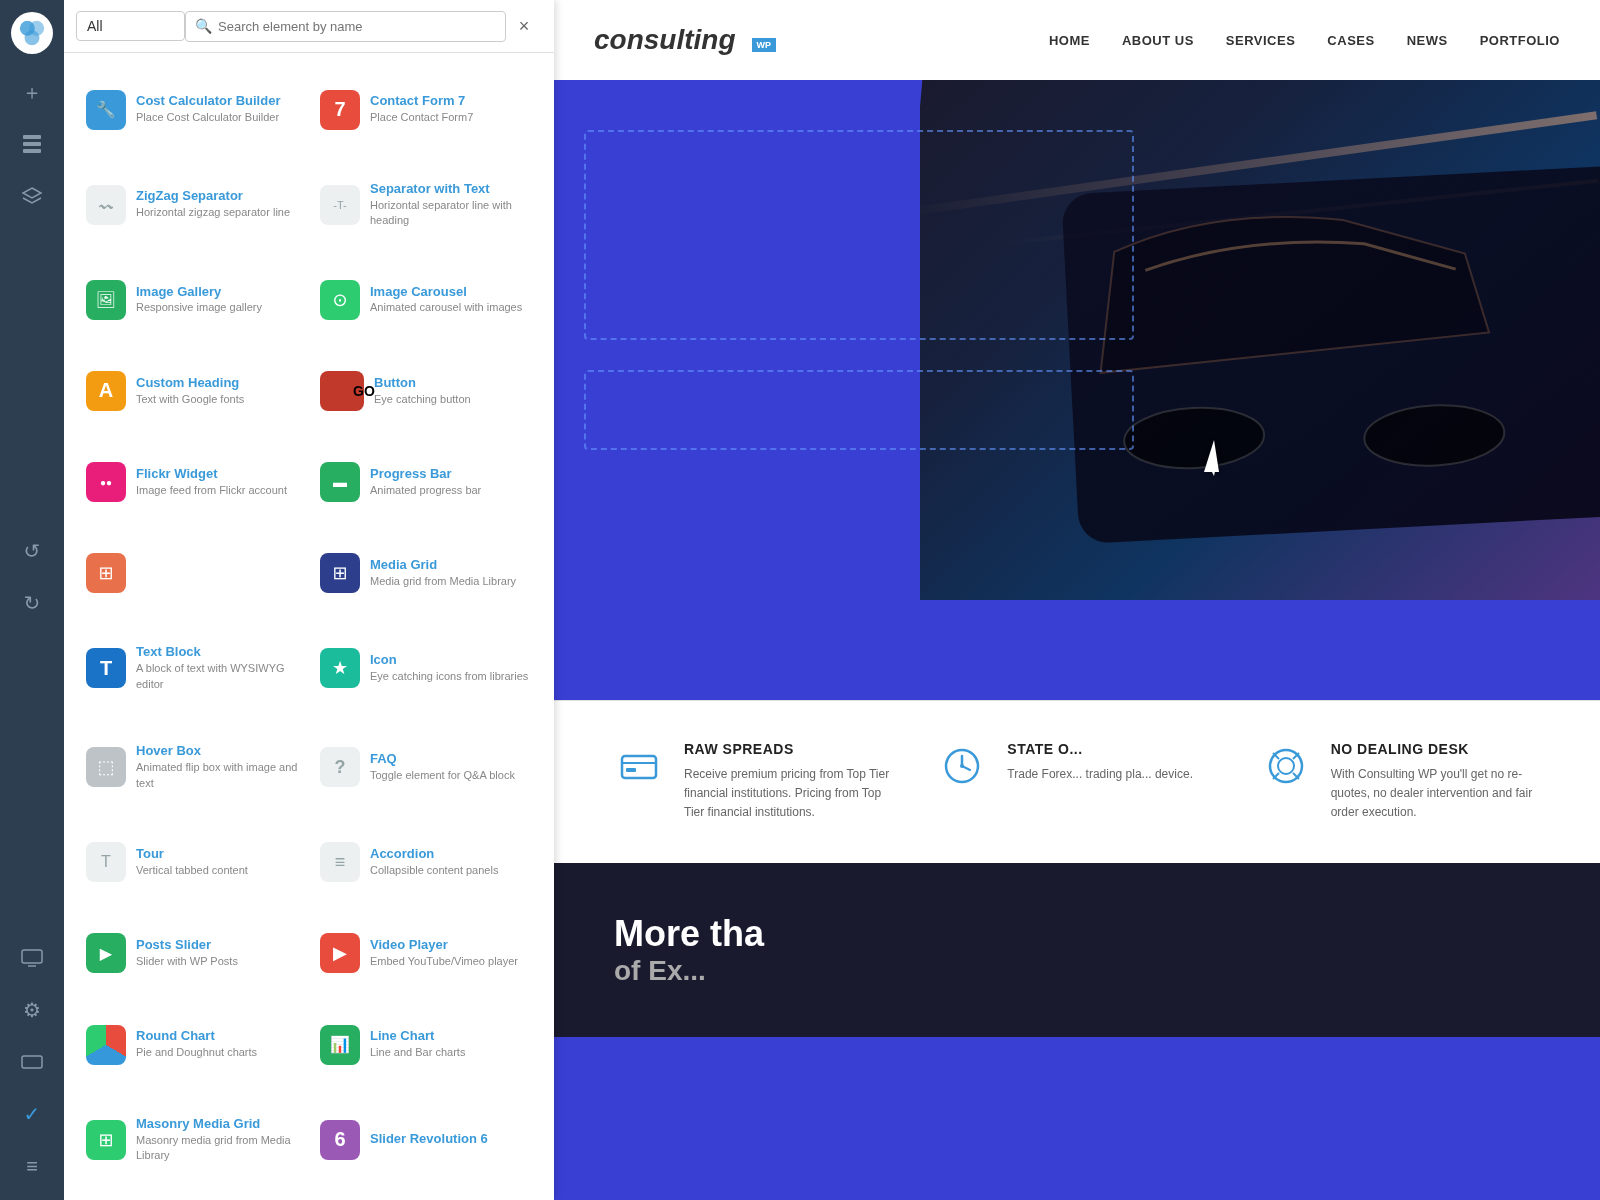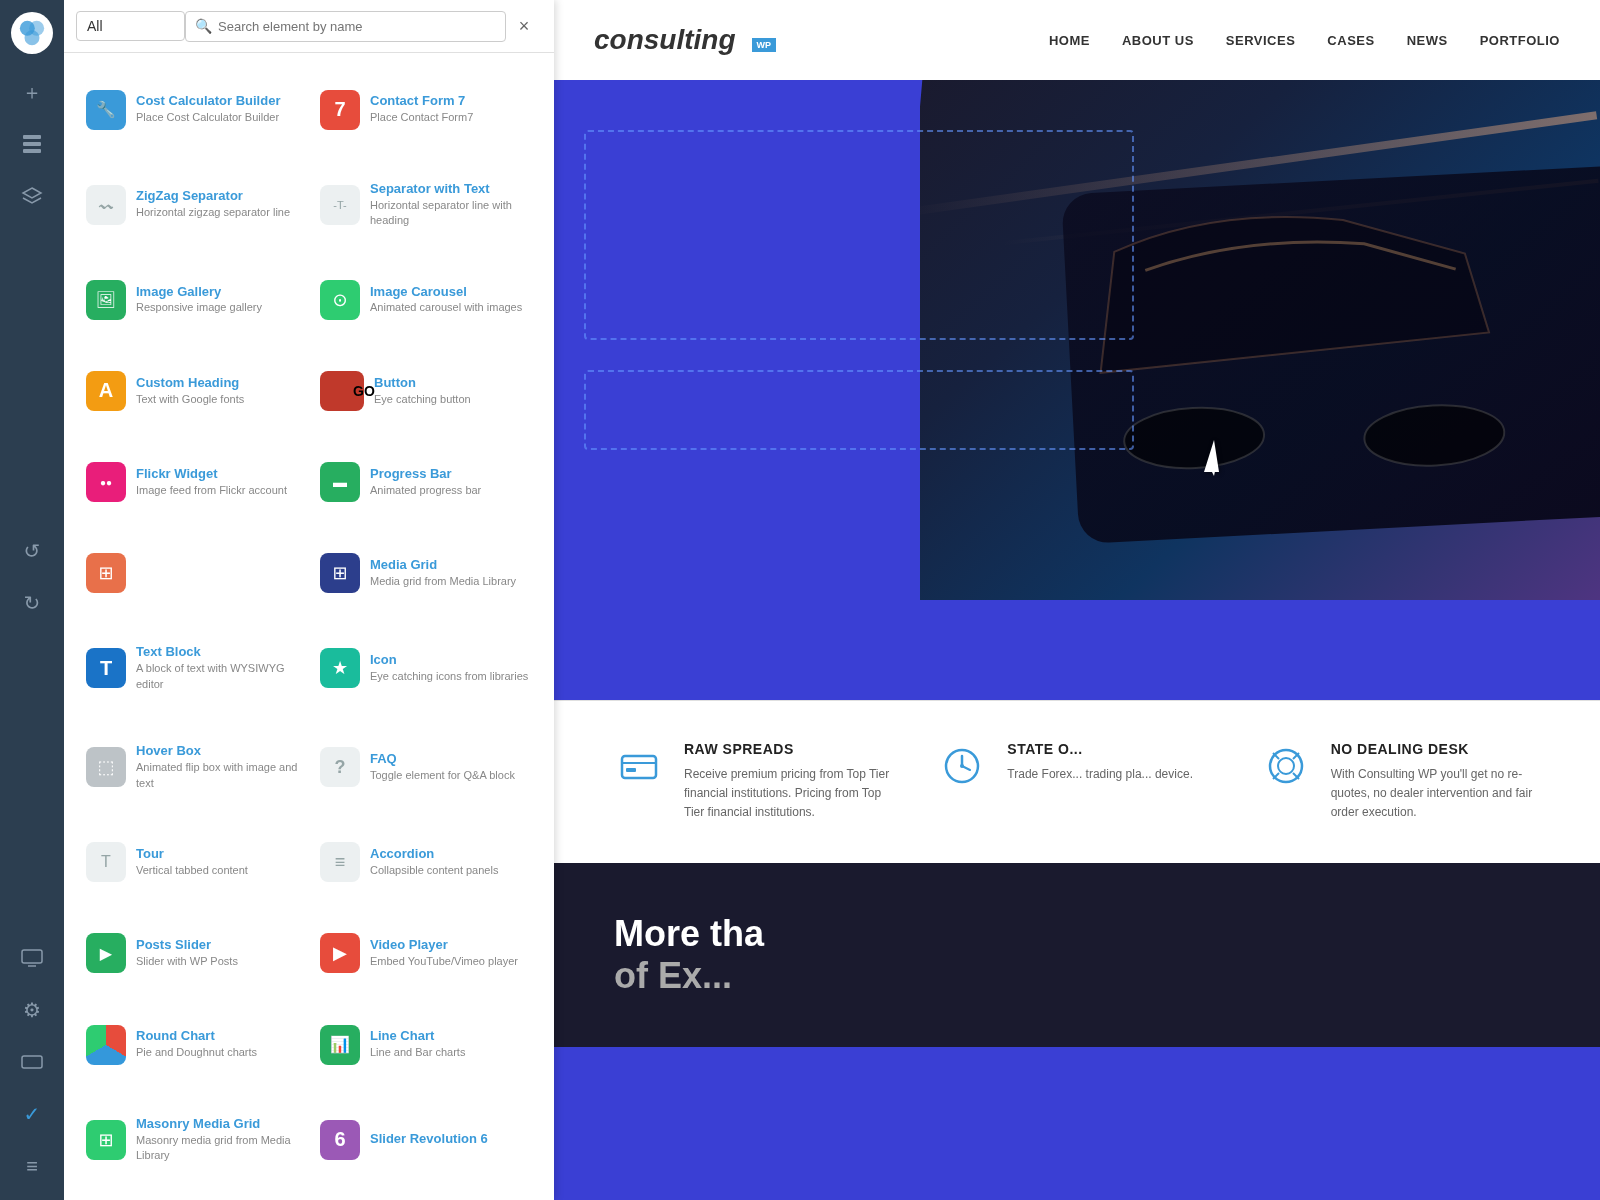--- a/index.html
+++ b/index.html
@@ -346,21 +346,21 @@
       background: #1a1a2e;
       padding: 50px 60px;
       position: relative;
     }
     .dark-section-title {
       font-size: 36px;
       font-weight: 700;
       color: white;
     }
     .dark-section-subtitle {
-      font-size: 36px;
+      font-size: 28px;
       font-weight: 700;
       color: #aaa;
     }
 
     
     .elements-grid::-webkit-scrollbar { width: 6px; }
     .elements-grid::-webkit-scrollbar-track { background: #f1f1f1; }
     .elements-grid::-webkit-scrollbar-thumb { background: #ccc; border-radius: 3px; }
   </style>
 </head>

